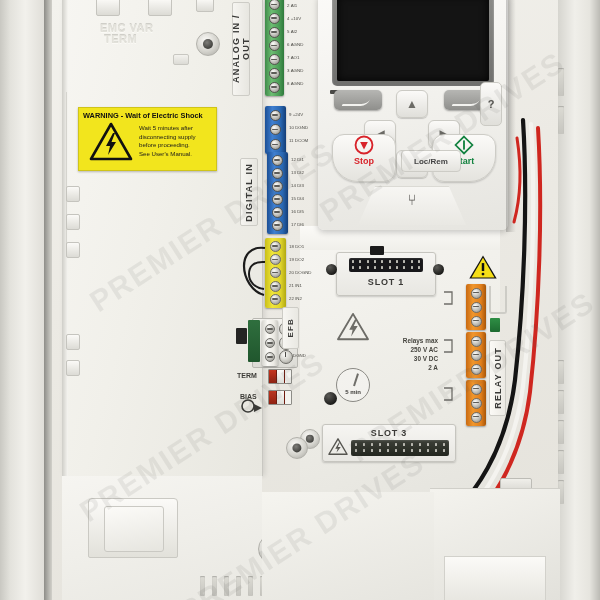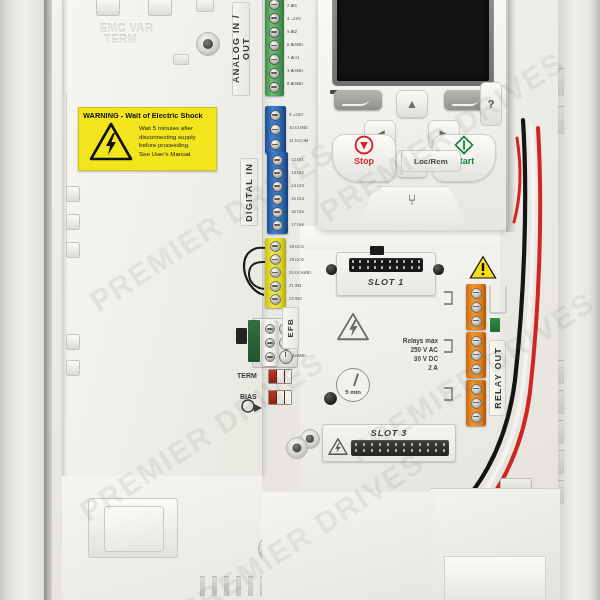--- a/index.html
+++ b/index.html
@@ -119,21 +119,21 @@
       background:linear-gradient(180deg,#f7f6f3,#e9e8e3);
       border-top:1px solid #dbdad4;
       clip-path:polygon(16% 0,84% 0,100% 100%,0 100%);
       display:flex;align-items:flex-start;justify-content:center;}
   .panel-led{position:absolute;left:12px;top:96px;width:9px;height:4px;
       background:#4a4a47;border-radius:1px;}
 
   
   .slot{position:absolute;background:linear-gradient(180deg,#f6f5f2,#e8e7e2);
       border:1px solid #c6c5bf;border-radius:3px;
-      box-shadow:0 1px 2px rgba(0,0,0,.18);font-style:italic;}
+      box-shadow:0 1px 2px rgba(0,0,0,.18);}
   .slot-conn{position:absolute;background:#17171a;border-radius:2px;
       box-shadow:inset 0 1px 2px rgba(255,255,255,.12);}
   .slot-text{position:absolute;width:100%;text-align:center;
       font-size:9px;font-weight:bold;color:#3b3a37;letter-spacing:.8px;}
   .pin-row{position:absolute;display:flex;justify-content:space-between;}
   .pin{width:2px;height:3px;background:#b9b8b0;border-radius:.5px;}
 
   
   .board-face{left:300px;top:236px;width:200px;height:256px;
       background:linear-gradient(160deg,#f6f5f1,#edece6 60%,#e5e4de);

